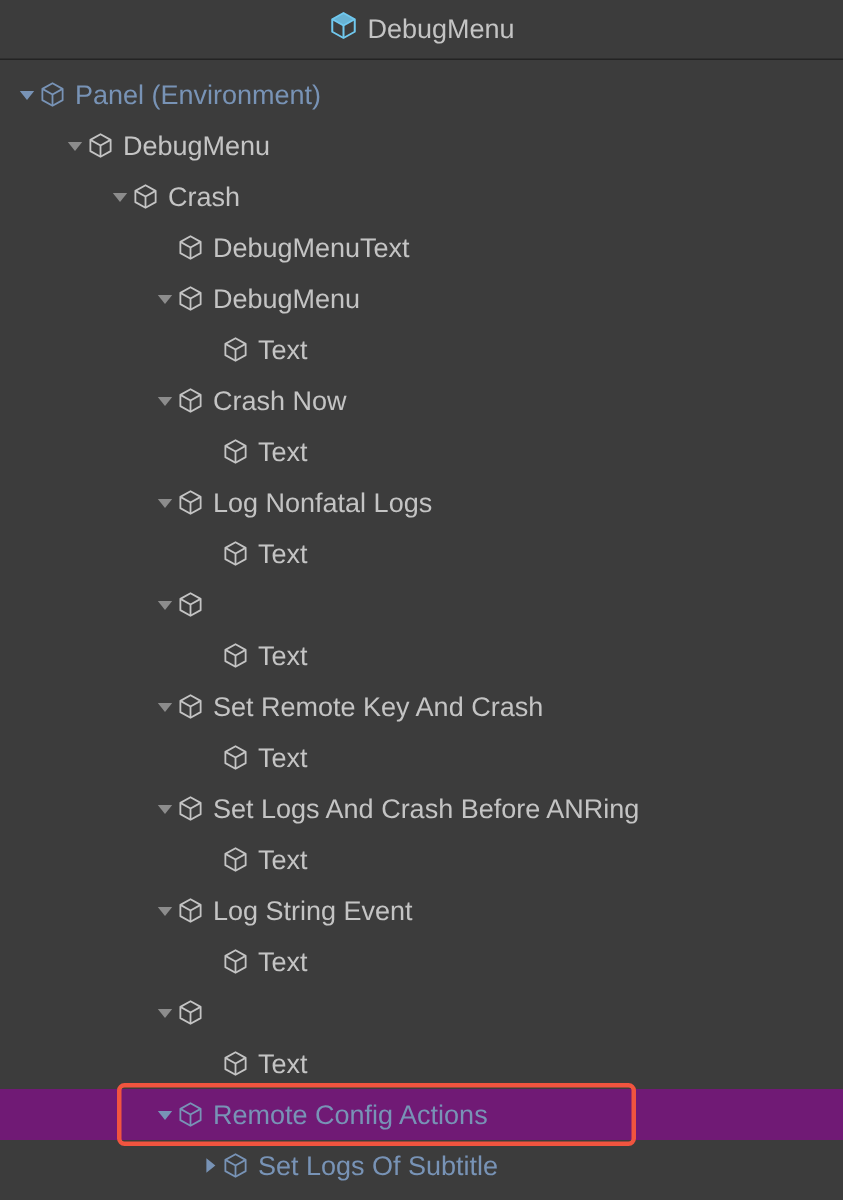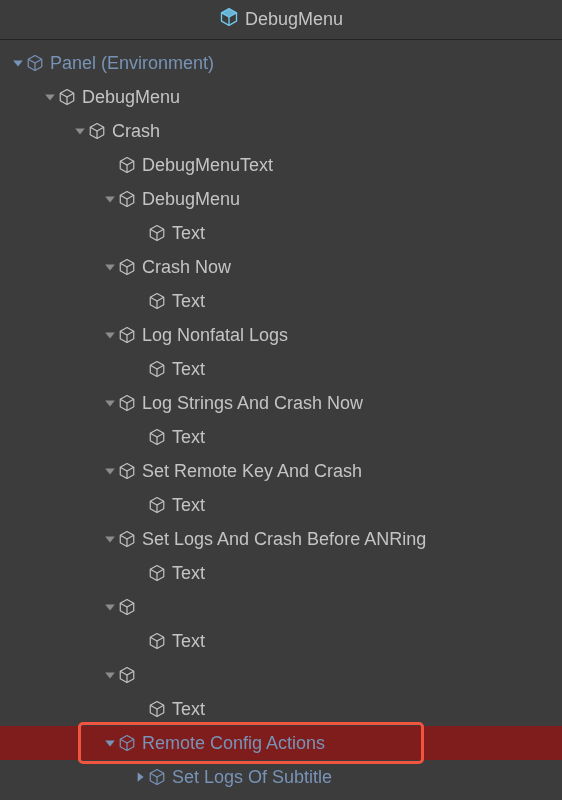--- a/index.html
+++ b/index.html
@@ -30,21 +30,21 @@
     align-items: center;
     height: 34px;
     white-space: nowrap;
     position: relative;
   }
   .row .indent { flex-shrink: 0; }
   .row .arrow { width: 16px; flex-shrink: 0; display:flex; align-items:center; justify-content:center;}
   .row .cube-wrap { width: 22px; flex-shrink: 0; display:flex; align-items:center; justify-content: flex-start;}
   .row .label { padding-left: 2px; }
   .row.selected {
-    background: #7f1d1d;
+    background: #701a75;
   }
   .row.prefab { color: #7893B6; }
   .row.normal { color: #C4C4C4; }
   .row.selected .label { color: #7893B6; }
   .highlight-box {
     position: absolute;
     left: 78px;
     width: 346px;
     height: 42px;
     top: -4px;
@@ -254,21 +254,20 @@
       </span>
       <span class="cube-wrap">
         <svg class="cube-svg" viewBox="0 0 24 24">
     <g stroke="#C4C4C4" stroke-width="1.6" fill="none" stroke-linejoin="round">
       <path d="M12 2 L21 7 L21 17 L12 22 L3 17 L3 7 Z"></path>
       <path d="M3 7 L12 12 L21 7"></path>
       <path d="M12 12 L12 22"></path>
     </g>
   </svg>
       </span>
-      <span class="label">Log Strings And Crash Now</span>
     </div>
     <div class="row normal">
       <span class="indent" style="width: 132px;"></span>
       <span class="arrow"></span>
       <span class="cube-wrap">
         <svg class="cube-svg" viewBox="0 0 24 24">
     <g stroke="#C4C4C4" stroke-width="1.6" fill="none" stroke-linejoin="round">
       <path d="M12 2 L21 7 L21 17 L12 22 L3 17 L3 7 Z"></path>
       <path d="M3 7 L12 12 L21 7"></path>
       <path d="M12 12 L12 22"></path>
@@ -350,20 +349,21 @@
       </span>
       <span class="cube-wrap">
         <svg class="cube-svg" viewBox="0 0 24 24">
     <g stroke="#C4C4C4" stroke-width="1.6" fill="none" stroke-linejoin="round">
       <path d="M12 2 L21 7 L21 17 L12 22 L3 17 L3 7 Z"></path>
       <path d="M3 7 L12 12 L21 7"></path>
       <path d="M12 12 L12 22"></path>
     </g>
   </svg>
       </span>
+      <span class="label">Log String Event</span>
     </div>
     <div class="row normal">
       <span class="indent" style="width: 132px;"></span>
       <span class="arrow"></span>
       <span class="cube-wrap">
         <svg class="cube-svg" viewBox="0 0 24 24">
     <g stroke="#C4C4C4" stroke-width="1.6" fill="none" stroke-linejoin="round">
       <path d="M12 2 L21 7 L21 17 L12 22 L3 17 L3 7 Z"></path>
       <path d="M3 7 L12 12 L21 7"></path>
       <path d="M12 12 L12 22"></path>

